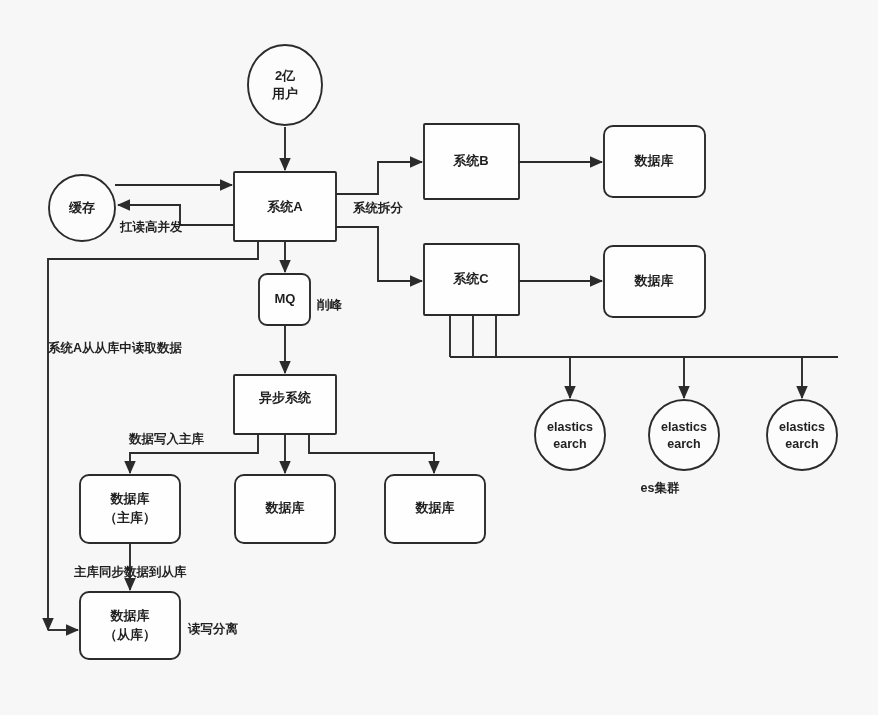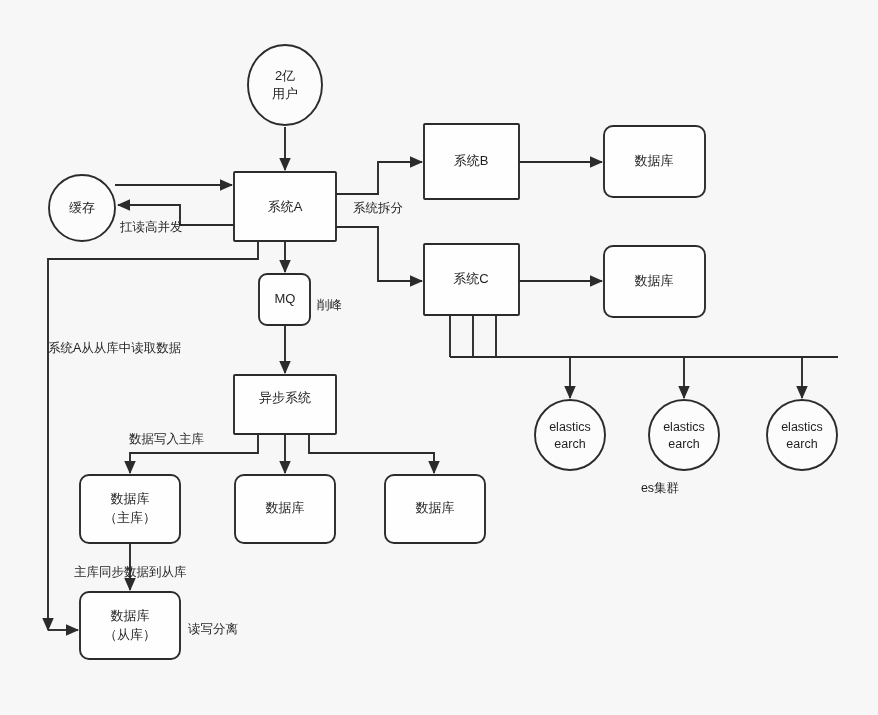--- a/index.html
+++ b/index.html
@@ -3,21 +3,21 @@
 <meta charset="utf-8">
 <title>系统架构图</title>
 <style>
   html,body{margin:0;padding:0;}
   body{
     width:878px;height:715px;
     background:#f7f7f7;
     font-family:"Liberation Sans","DejaVu Sans",sans-serif;
     overflow:hidden;
   }
-  #diagram{position:relative;width:767px;height:715px;}
+  #diagram{position:relative;width:767px;height:715px;font-weight:bold;}
   svg{position:absolute;top:0;left:0;width:878px;height:715px;}
   .node-label{
     font-size:13px;fill:#1f1f1f;
     text-anchor:middle;dominant-baseline:middle;
   }
   .node-label.en{font-size:12.5px;}
   .edge-label{
     font-size:12.5px;fill:#1f1f1f;
     text-anchor:start;dominant-baseline:middle;
   }

